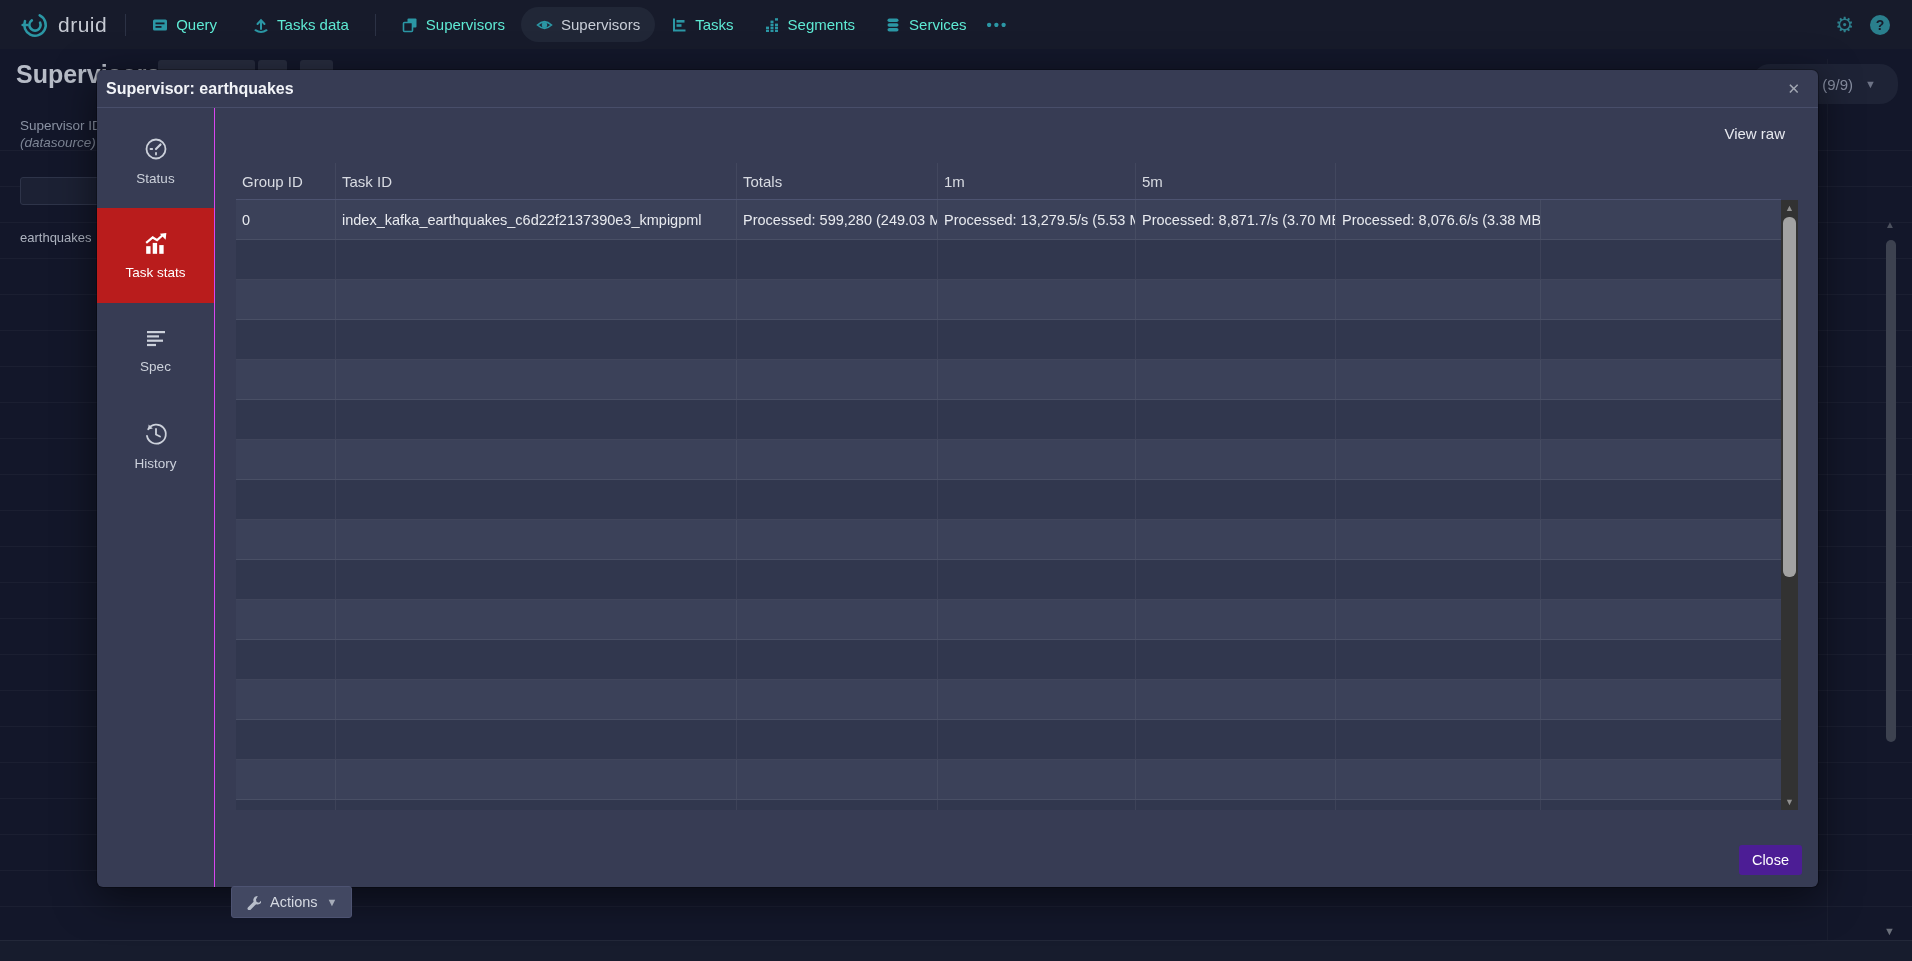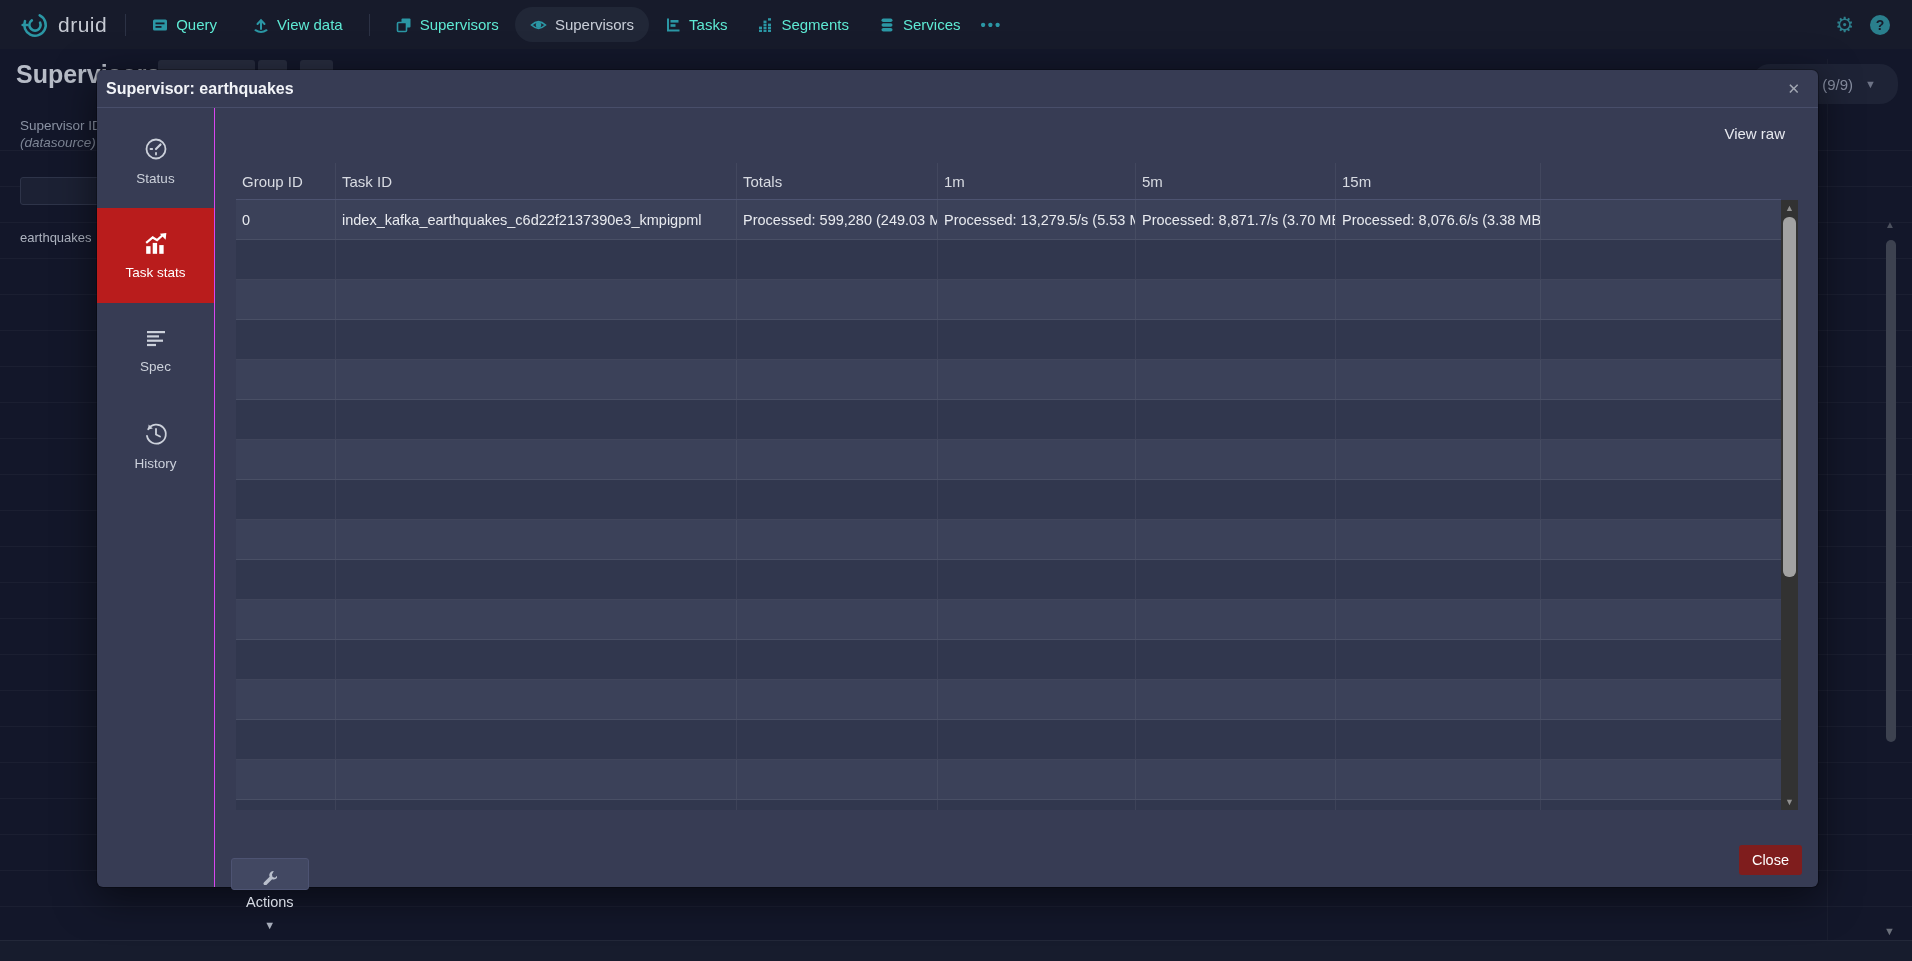--- a/index.html
+++ b/index.html
@@ -86,28 +86,28 @@
   .t-body .t-row { height:40px; border-bottom:1px solid rgba(255,255,255,0.075); }
   .t-body .t-row:nth-child(odd) { background:#3b4159; }
   .t-body .t-row:nth-child(even) { background:#31374e; }
   .t-body .t-cell { color:#e8eaef; font-size:14.5px; display:flex; align-items:center; padding:0 6px; }
   
   .dlg-scrollbar { position:absolute; left:1684px; top:130px; width:17px; height:610px; background:#323232; }
   .scroll-arrow { position:absolute; left:0; width:17px; text-align:center; color:#909090; font-size:9px; cursor:pointer; }
   .dlg-thumb { position:absolute; left:2px; top:17px; width:13px; height:360px; background:#a2a2a2; border-radius:6px; cursor:pointer; }
   
   .actions-btn {
-    position:absolute; left:134px; top:788px; height:32px; padding:11px 14px;
+    position:absolute; left:134px; top:816px; height:32px; padding:0 14px;
     background:#424862; border:1px solid #4d5372; border-radius:3px;
-    display:flex; align-items:center; gap:9px; color:#d5d9e2; font-size:14.5px; cursor:pointer;flex-direction:column;
+    display:flex; align-items:center; gap:9px; color:#d5d9e2; font-size:14.5px; cursor:pointer;
   }
   .actions-caret { color:#a6acb9; font-size:11px; }
   .close-btn {
     position:absolute; right:16px; top:775px; height:30px; padding:0 13px;
-    background:#7f1d1d; border:none; border-radius:3px;
+    background:#4c1d95; border:none; border-radius:3px;
     color:#ffffff; font-size:14.5px; cursor:pointer;
   }
   svg { display:block; }
 </style>
 </head>
 <body>
 
 <div id="app">
 
   <div class="bg-layer">
@@ -157,21 +157,21 @@
     </div>
 
     <div class="nav-item" style="margin-left:36px">
       <span class="nav-icon">
         <svg width="16" height="16" viewBox="0 0 16 16" fill="none" stroke="currentColor" stroke-width="2" stroke-linecap="round">
             <path d="M8 12 V4"></path>
             <path d="M4.5 7 L8 3.2 L11.5 7"></path>
             <path d="M2.5 13.2 q5.5 3.4 11 0"></path>
           </svg>
       </span>
-      <span>View data</span>
+      <span>Tasks data</span>
     </div>
 
     <div class="nav-divider" style="margin-left:26px"></div>
 
     <div class="nav-item" style="margin-left:26px">
       <span class="nav-icon">
         <svg width="16" height="16" viewBox="0 0 16 16">
             <rect x="5.5" y="1.5" width="9" height="9" rx="1" fill="currentColor"></rect>
             <rect x="1.5" y="5.5" width="9" height="9" rx="1" fill="#171b2b" stroke="currentColor" stroke-width="1.6"></rect>
           </svg>
@@ -292,21 +292,20 @@
 
     <span class="view-raw">View raw</span>
 
     <div class="stats-table">
       <div class="t-row t-head" id="table-head">
           <div class="t-cell">Group ID</div>
           <div class="t-cell">Task ID</div>
           <div class="t-cell">Totals</div>
           <div class="t-cell">1m</div>
           <div class="t-cell">5m</div>
-          <div class="t-cell">15m</div>
           <div class="t-cell"></div>
         </div>
       <div class="t-body" id="table-body">
           <div class="t-row">
             <div class="t-cell">0</div>
             <div class="t-cell">index_kafka_earthquakes_c6d22f2137390e3_kmpigpml</div>
             <div class="t-cell">Processed: 599,280 (249.03 MB)</div>
             <div class="t-cell">Processed: 13,279.5/s (5.53 MB/s)</div>
             <div class="t-cell">Processed: 8,871.7/s (3.70 MB/s)</div>
             <div class="t-cell">Processed: 8,076.6/s (3.38 MB/s)</div>

